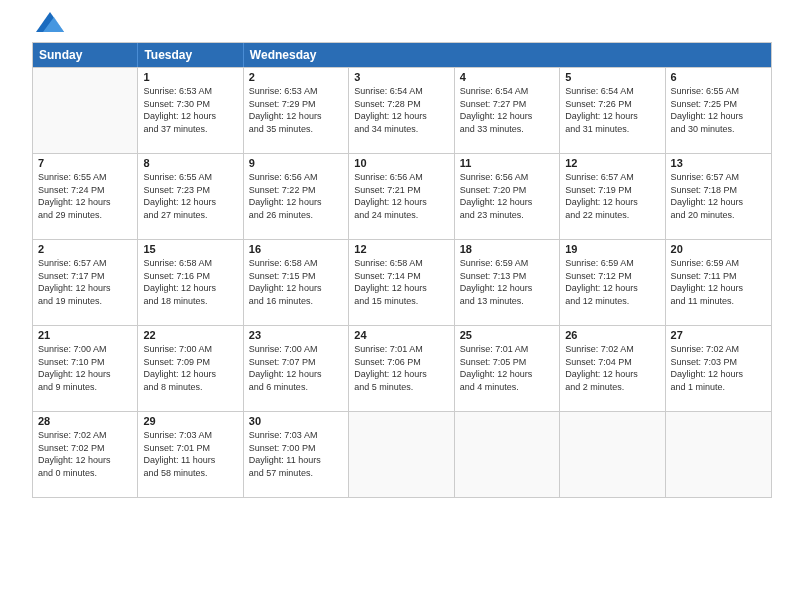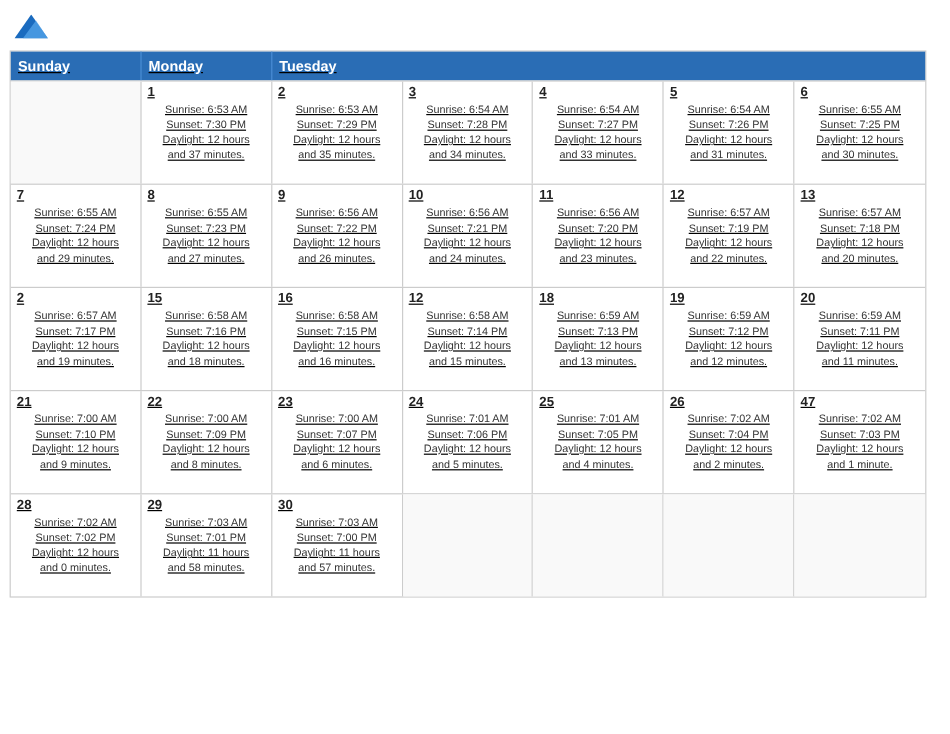--- a/index.html
+++ b/index.html
@@ -6,24 +6,23 @@
     body {
       font-family: Arial, sans-serif;
       background: #fff;
       width: 792px;
       height: 612px;
       overflow: hidden;
     }
     .page {
       width: 792px;
       height: 508px;
-      padding: 16px 20px 10px 8px;
-      display: flex;
-      flex-direction: column;
-      text-decoration: underline;
+      padding: 16px 20px 10px 32px;
+      display: flex;
+      flex-direction: column;
     }
     .header {
       display: flex;
       justify-content: space-between;
       align-items: flex-start;
       margin-bottom: 10px;
     }
     .logo {
       display: flex;
       flex-direction: column;
@@ -91,21 +90,20 @@
     .day-num {
       font-size: 11px;
       font-weight: bold;
       color: #222;
       margin-bottom: 2px;
     }
     .day-info {
       font-size: 9px;
       color: #333;
       line-height: 1.4;
-      text-align: center;
     }
   </style>
 </head>
 <body>
 
 <div class="page">
   <div class="header">
     <div class="logo">
       <div class="logo-line">
         <span style="font-size:22px;font-weight:bold;">
@@ -119,22 +117,22 @@
     </div>
     <div class="title-block">
       <div class="month-title"></div>
       <div class="location"></div>
     </div>
   </div>
 
   <div class="calendar">
     <div class="cal-header" id="cal-header-row">
         <div class="cal-header-cell">Sunday</div>
-        <div class="cal-header-cell">Monday</div>
         <div class="cal-header-cell">Tuesday</div>
+        <div class="cal-header-cell">Wednesday</div>
       </div>
     <div class="cal-body" id="cal-body">
         <div class="cal-row">
           <div class="cal-cell empty"></div>
           <div class="cal-cell">
             <div class="day-num">1</div>
             <div class="day-info" style="white-space: pre-line;">Sunrise: 6:53 AM
 Sunset: 7:30 PM
 Daylight: 12 hours
 and 37 minutes.</div>
@@ -314,21 +312,21 @@
 and 4 minutes.</div>
           </div>
           <div class="cal-cell">
             <div class="day-num">26</div>
             <div class="day-info" style="white-space: pre-line;">Sunrise: 7:02 AM
 Sunset: 7:04 PM
 Daylight: 12 hours
 and 2 minutes.</div>
           </div>
           <div class="cal-cell">
-            <div class="day-num">47</div>
+            <div class="day-num">27</div>
             <div class="day-info" style="white-space: pre-line;">Sunrise: 7:02 AM
 Sunset: 7:03 PM
 Daylight: 12 hours
 and 1 minute.</div>
           </div>
         </div>
         <div class="cal-row">
           <div class="cal-cell">
             <div class="day-num">28</div>
             <div class="day-info" style="white-space: pre-line;">Sunrise: 7:02 AM

